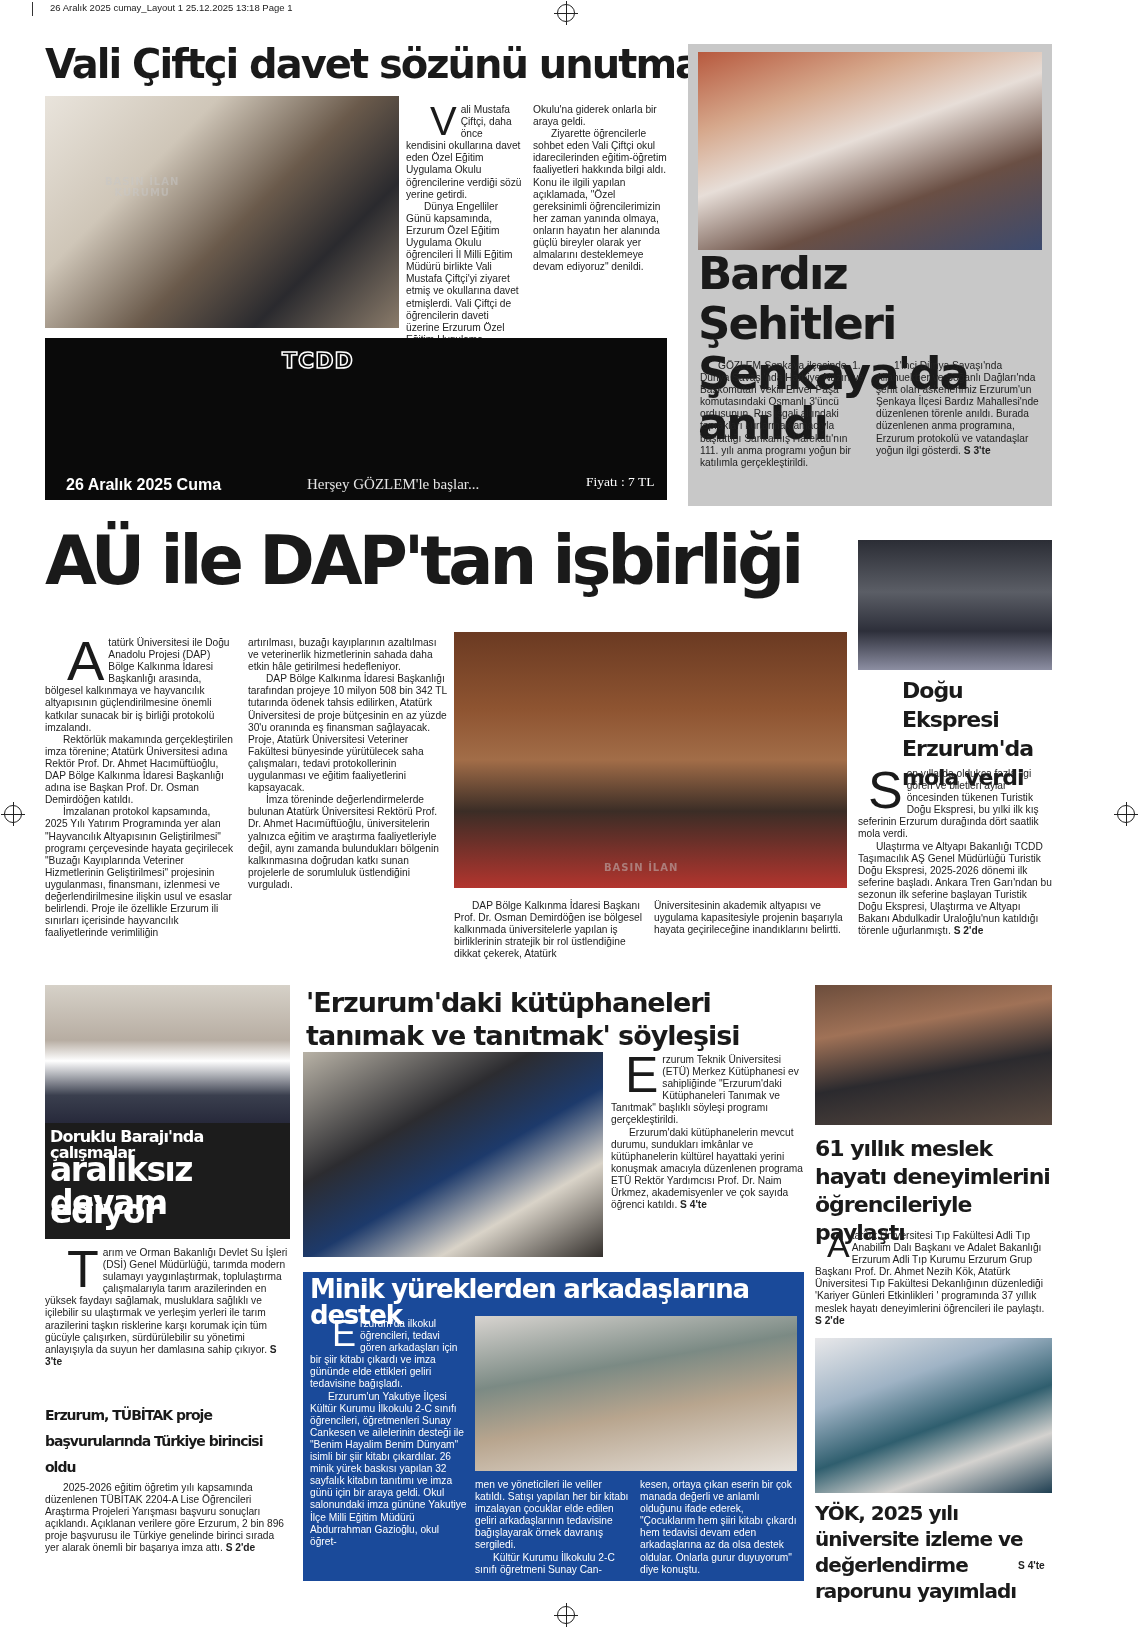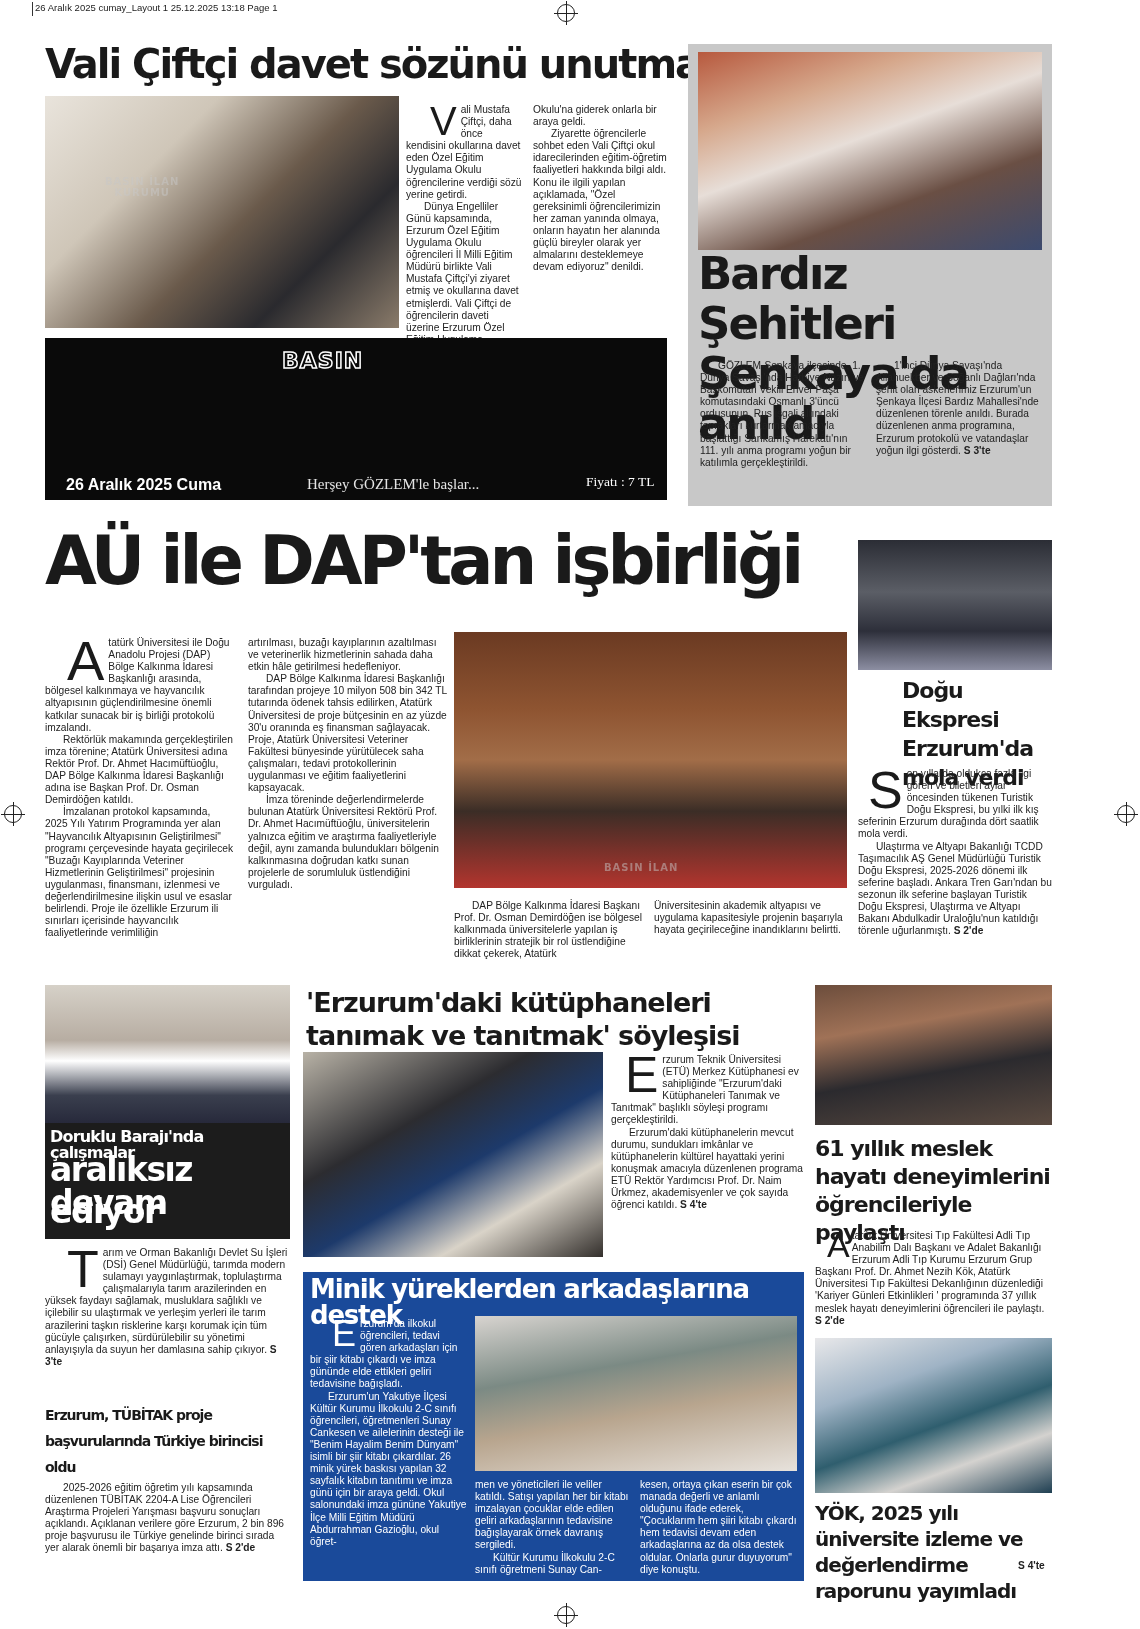--- a/index.html
+++ b/index.html
@@ -1,19 +1,19 @@
 <!DOCTYPE html>
 <html><head>
 <meta charset="utf-8">
 <style>
 *{box-sizing:border-box;margin:0;padding:0}
 html,body{width:1140px;height:1629px;background:#fff;overflow:hidden}
 body{position:relative;font-family:"Liberation Sans",sans-serif;color:#1a1a1a}
 .abs{position:absolute}
-.slug{left:32px;top:2px;font-size:9.5px;color:#222;border-left:1px solid #333;padding-left:2px;height:14px;line-height:12px}
+.slug{left:32px;top:2px;font-size:9.5px;color:#222;border-left:1px solid #333;padding-left:17px;height:14px;line-height:12px}
 .reg{width:18px;height:18px;border:1px solid #222;border-radius:50%}
 .reg:before,.reg:after{content:"";position:absolute;background:#222}
 .reg:before{left:8px;top:-4px;width:1px;height:24px}
 .reg:after{top:8px;left:-4px;height:1px;width:24px}
 .hed{font-family:"DejaVu Sans",sans-serif;font-weight:bold;color:#1a1a1a;letter-spacing:-1.5px;line-height:1}
 .body{font-size:10.2px;line-height:12.1px;color:#222;text-align:left;hyphens:manual}
 .body p{text-indent:18px}
 .body p.first{text-indent:0}
 .drop{float:left;font-size:52px;line-height:40px;font-family:"Liberation Sans",sans-serif;margin:2px 4px 0 10px;color:#1a1a1a}
 .photo{overflow:hidden}
@@ -56,21 +56,21 @@
     <div>Bardız Şehitleri</div>
     <div>Şenkaya'da anıldı</div>
   </div>
   <div class="abs body" style="left:12px;top:316px;width:164px;text-indent:18px">GÖZLEM-Şenkaya ilçesinde, 1. Dünya Savaşı'nda Harbiye Nazırı ve Başkomutan Vekili Enver Paşa komutasındaki Osmanlı 3'üncü ordusunun, Rus işgali altındaki toprakları kurtarmak amacıyla başlattığı Sarıkamış Harekâtı'nın 111. yılı anma programı yoğun bir katılımla gerçekleştirildi.</div>
   <div class="abs body" style="left:188px;top:316px;width:164px">
       <p><span>1'inci Dünya Savaşı'nda Allahuekber ve Soğanlı Dağları'nda şehit olan askerlerimiz Erzurum'un Şenkaya İlçesi Bardız Mahallesi'nde düzenlenen törenle anıldı. Burada düzenlenen anma programına, Erzurum protokolü ve vatandaşlar yoğun ilgi gösterdi.</span> <b>S 3'te</b></p>
     </div>
 </div>
 
 <div class="abs" style="left:45px;top:338px;width:622px;height:162px;background:#0a0a0a">
-  <div class="abs" style="left:237px;top:10px;font-family:'DejaVu Sans',sans-serif;font-weight:bold;font-size:22px;color:#0a0a0a;-webkit-text-stroke:1.5px #fff;letter-spacing:1px">BASIN</div>
+  <div class="abs" style="left:237px;top:10px;font-family:'DejaVu Sans',sans-serif;font-weight:bold;font-size:22px;color:#0a0a0a;-webkit-text-stroke:1.5px #fff;letter-spacing:1px">TCDD</div>
   <div class="abs" style="left:21px;top:138px;font-family:Liberation Sans, sans-serif;font-weight:bold;font-size:16px;color:#fff">26 Aralık 2025 Cuma</div>
   <div class="abs" style="left:262px;top:138px;font-family:'Liberation Serif',serif;font-size:15px;color:#e5e5e5">Herşey GÖZLEM'le başlar...</div>
   <div class="abs" style="left:541px;top:136px;font-family:'Liberation Serif',serif;font-size:13.5px;color:#fff">Fiyatı : 7 TL</div>
 </div>
 
 <div class="abs hed" style="left:45px;top:528px;font-size:67px;letter-spacing:-4px">AÜ ile DAP'tan işbirliği</div>
 <div class="abs body" style="left:45px;top:637px;width:190px">
   <p class="first"><span class="drop" style="font-size:56px;line-height:44px;margin-left:22px">A</span><span>tatürk Üniversitesi ile Doğu Anadolu Projesi (DAP) Bölge Kalkınma İdaresi Başkanlığı arasında, bölgesel kalkınmaya ve hayvancılık altyapısının güçlendirilmesine önemli katkılar sunacak bir iş birliği protokolü imzalandı.</span></p>
   <p>Rektörlük makamında gerçekleştirilen imza törenine; Atatürk Üniversitesi adına Rektör Prof. Dr. Ahmet Hacımüftüoğlu, DAP Bölge Kalkınma İdaresi Başkanlığı adına ise Başkan Prof. Dr. Osman Demirdöğen katıldı.</p>
   <p>İmzalanan protokol kapsamında, 2025 Yılı Yatırım Programında yer alan "Hayvancılık Altyapısının Geliştirilmesi" programı çerçevesinde hayata geçirilecek "Buzağı Kayıplarında Veteriner Hizmetlerinin Geliştirilmesi" projesinin uygulanması, finansmanı, izlenmesi ve değerlendirilmesine ilişkin usul ve esaslar belirlendi. Proje ile özellikle Erzurum ili sınırları içerisinde hayvancılık faaliyetlerinde verimliliğin</p>

